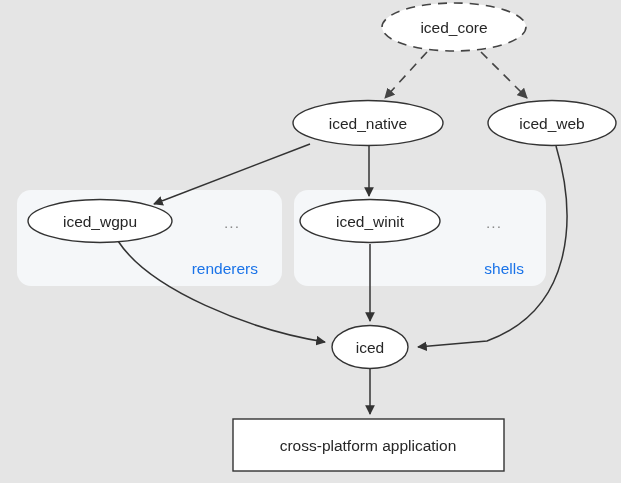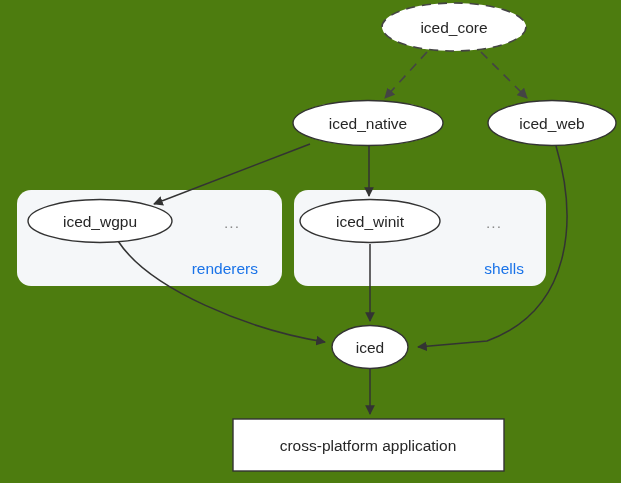--- a/index.html
+++ b/index.html
@@ -7,21 +7,21 @@
     padding: 0;
     background: #ffffff;
   }
   body {
     font-family: "Liberation Sans", sans-serif;
   }
   #diagram-root {
     position: relative;
     width: 621px;
     height: 483px;
-    background: #4d7c0f;
+    background: #e5e5e5;
     overflow: hidden;
   }
   #diagram-svg {
     position: absolute;
     left: 0;
     top: 0;
     width: 621px;
     height: 483px;
   }
   .node-label {

